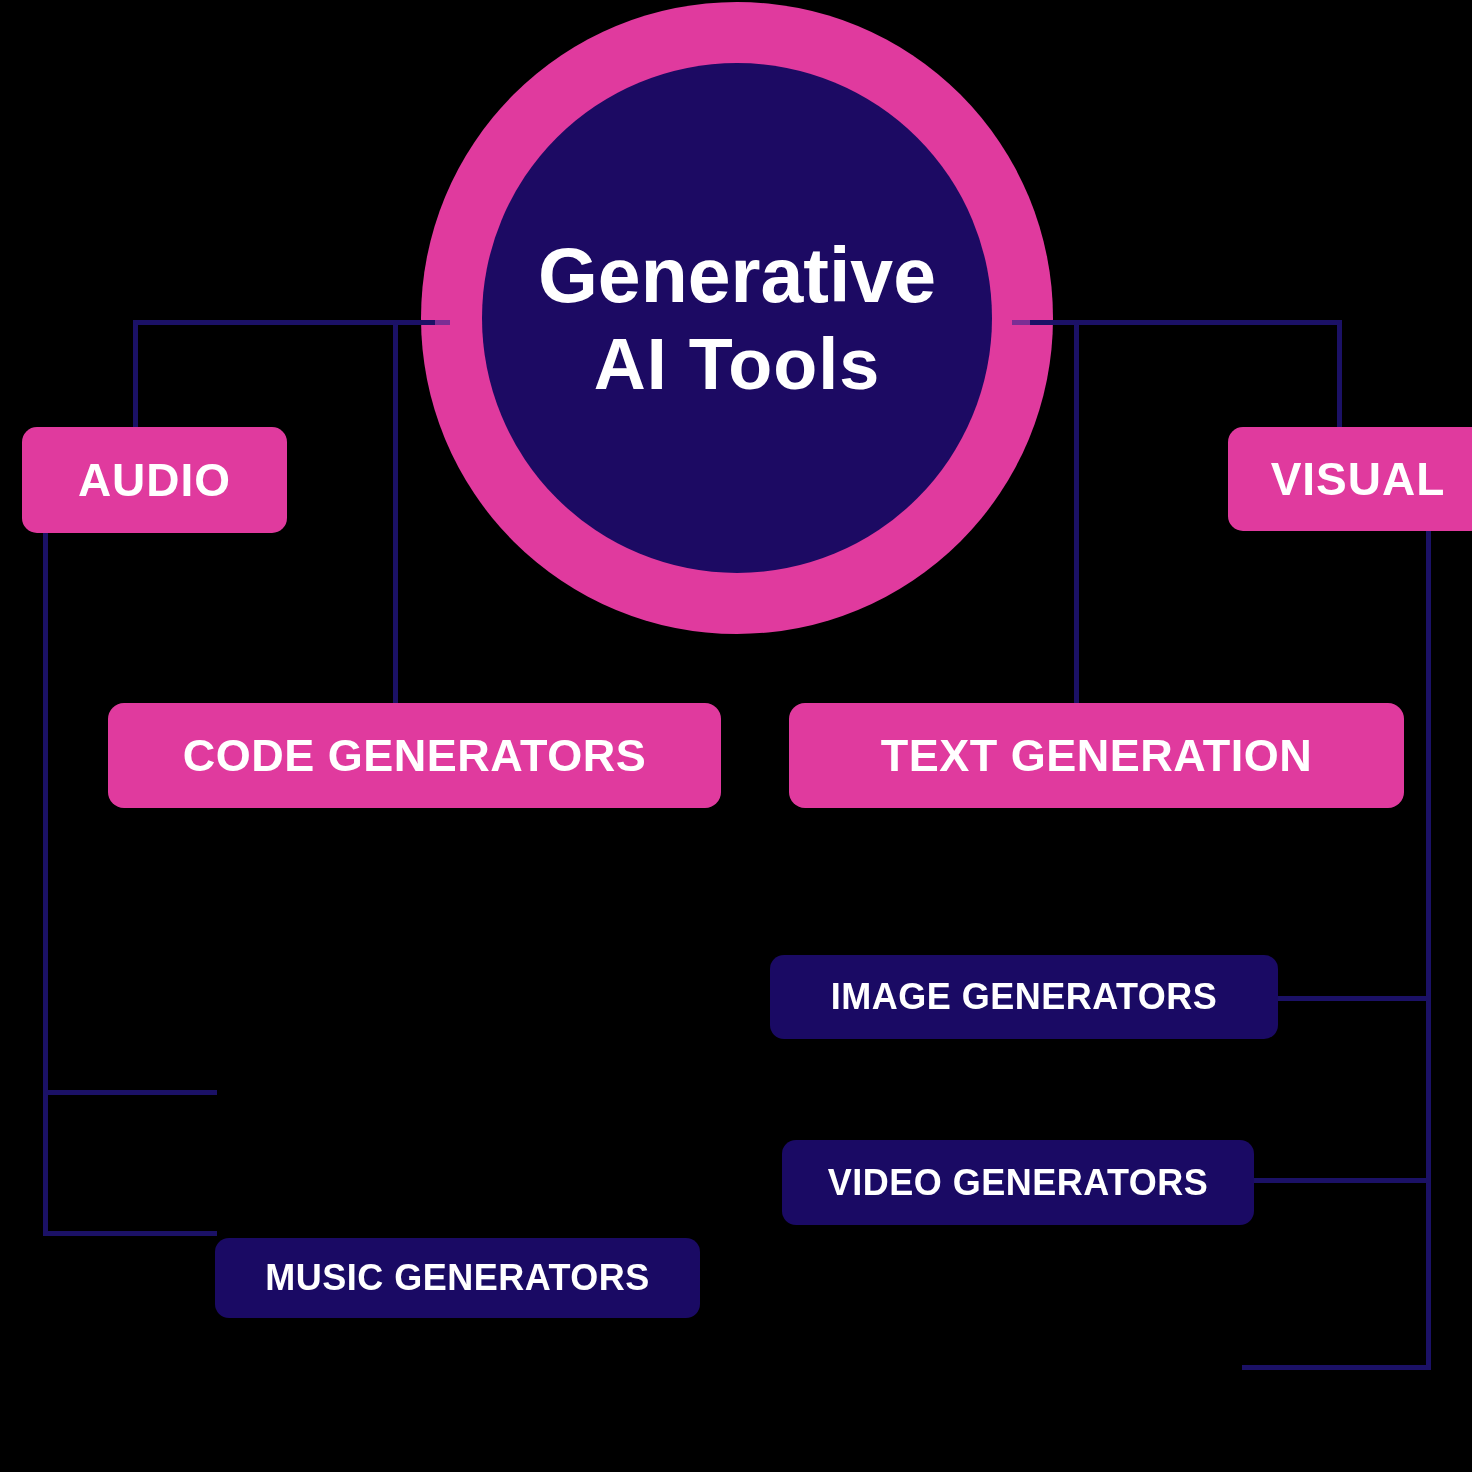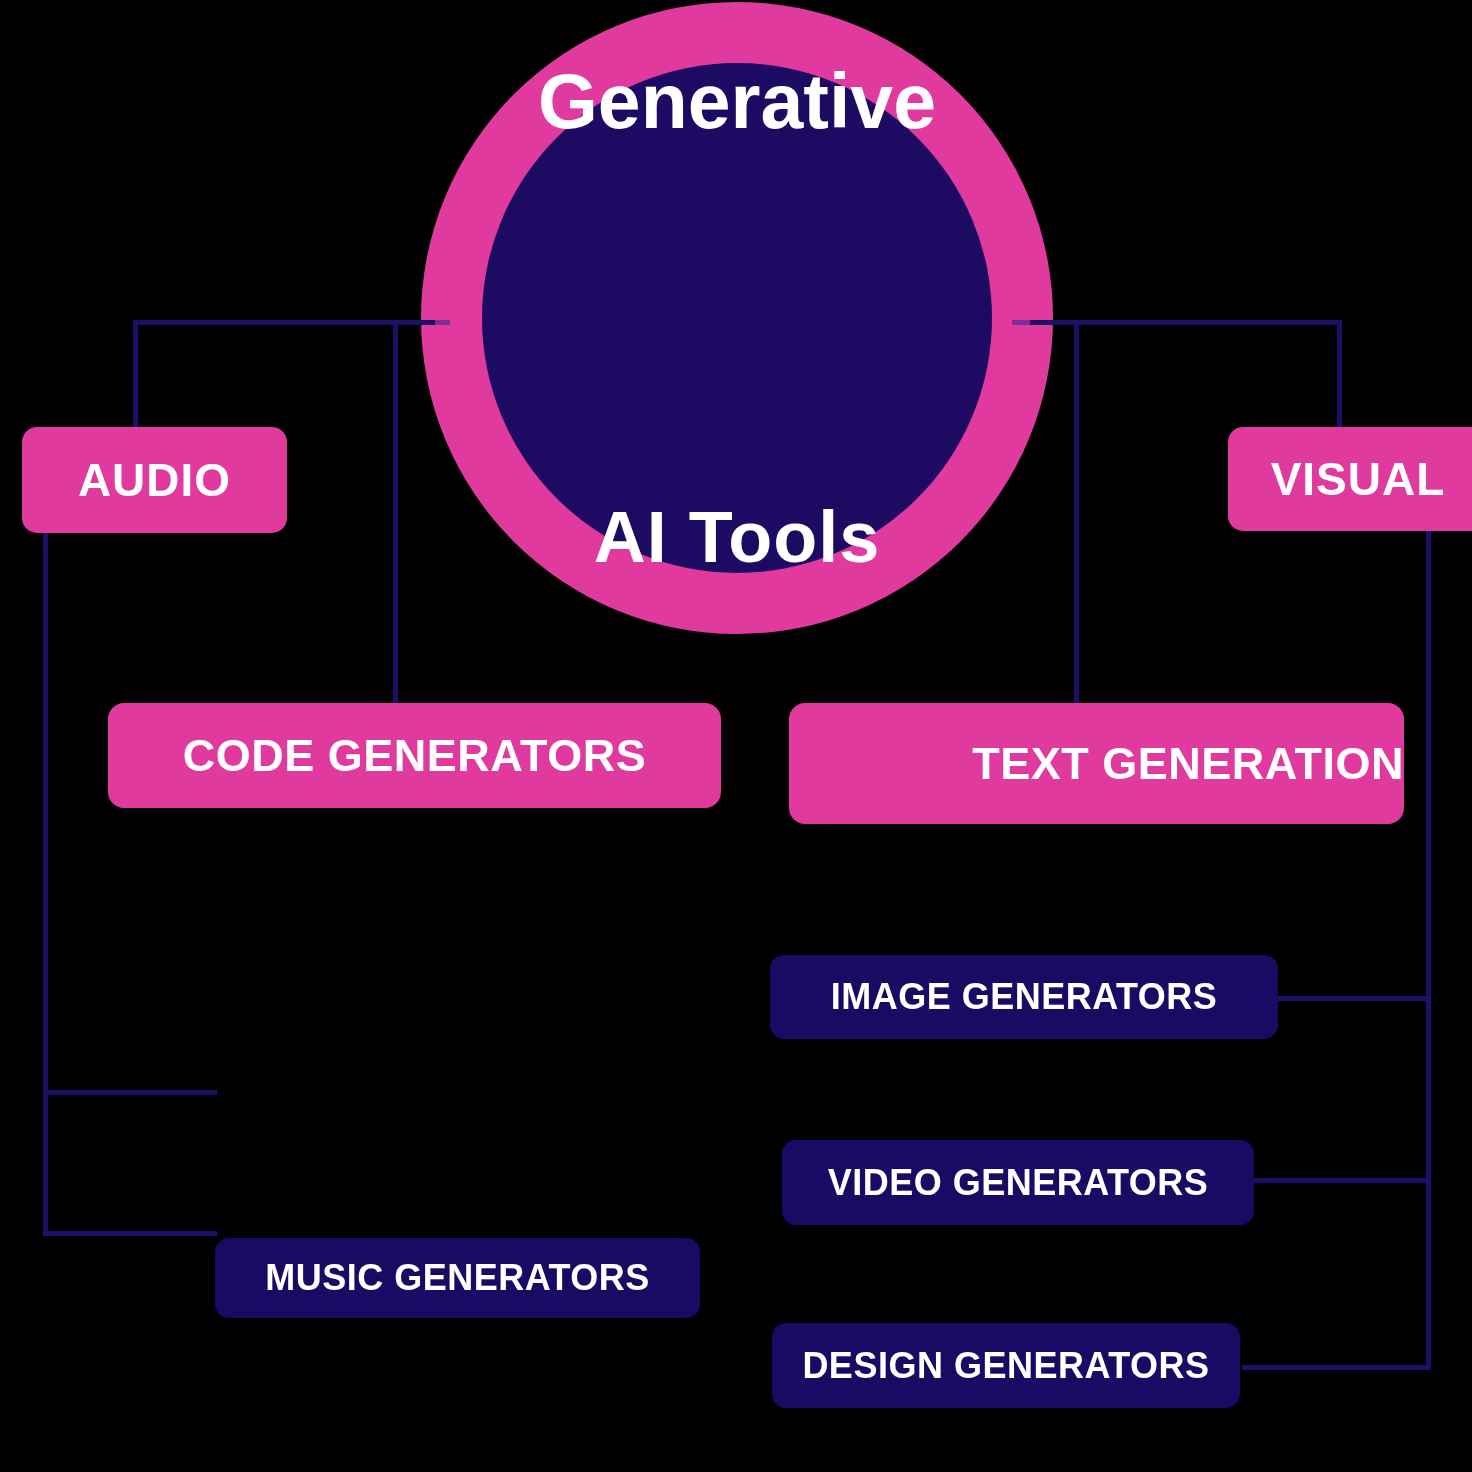--- a/index.html
+++ b/index.html
@@ -41,21 +41,21 @@
   .l-design-h{left:1242px;top:1365px;width:189px;height:5px;}
 
   
   .circle-outer{
     position:absolute;left:421px;top:2px;width:632px;height:632px;
     background:var(--pink);border-radius:50%;z-index:1;
   }
   .circle-inner{
     position:absolute;left:61px;top:61px;width:510px;height:510px;
     background:var(--navy-circle);border-radius:50%;
-    display:flex;flex-direction:column;align-items:center;justify-content:space-between;
+    display:flex;flex-direction:column;align-items:center;justify-content:center;
   }
   .circle-title-1{
     color:var(--text);font-size:77px;font-weight:800;line-height:1.0;
     letter-spacing:0px;
   }
   .circle-title-2{
     color:var(--text);font-size:72px;font-weight:700;line-height:1.0;
     margin-top:14px;letter-spacing:1px;
   }
 
@@ -64,21 +64,21 @@
     position:absolute;z-index:4;color:var(--text);
     display:flex;align-items:center;justify-content:center;
     font-weight:700;text-align:center;
   }
   .node.pink{background:var(--pink);margin-left:20px;}
   .node.navy{background:var(--navy-box);}
 
   .n-audio{left:2px;top:427px;width:265px;height:106px;border-radius:15px;font-size:46px;font-weight:800;letter-spacing:1px;}
   .n-visual{left:1208px;top:427px;width:260px;height:104px;border-radius:15px;font-size:46px;font-weight:800;letter-spacing:1px;}
   .n-code{left:88px;top:703px;width:613px;height:105px;border-radius:16px;font-size:45px;font-weight:800;letter-spacing:0.5px;}
-  .n-text{left:769px;top:703px;width:615px;height:121px;border-radius:16px;font-size:45px;font-weight:800;letter-spacing:0.5px;justify-content:flex-end;}
+  .n-text{left:769px;top:703px;width:615px;height:105px;border-radius:16px;font-size:45px;font-weight:800;letter-spacing:0.5px;}
   .n-voice{left:215px;top:1050px;width:485px;height:85px;border-radius:14px;font-size:36px;letter-spacing:0.5px;}
   .n-music{left:215px;top:1238px;width:485px;height:80px;border-radius:14px;font-size:36px;letter-spacing:0.5px;}
   .n-image{left:770px;top:955px;width:508px;height:84px;border-radius:14px;font-size:36px;letter-spacing:0.5px;}
   .n-video{left:770px;top:1140px;width:472px;height:85px;border-radius:14px;font-size:36px;letter-spacing:0.5px;margin-left:12px;}
   .n-design{left:772px;top:1323px;width:468px;height:85px;border-radius:14px;font-size:36px;letter-spacing:0.5px;}
 </style>
 </head>
 <body>
 
 <div class="stage">
@@ -121,17 +121,14 @@
 
   <div class="node navy n-music">
     <span>MUSIC GENERATORS</span>
   </div>
   <div class="node navy n-image">
     <span>IMAGE GENERATORS</span>
   </div>
   <div class="node navy n-video">
     <span>VIDEO GENERATORS</span>
   </div>
-  <div class="node navy n-design">
-    <span>DESIGN GENERATORS</span>
-  </div>
 
 </div>
 
 </body></html>

